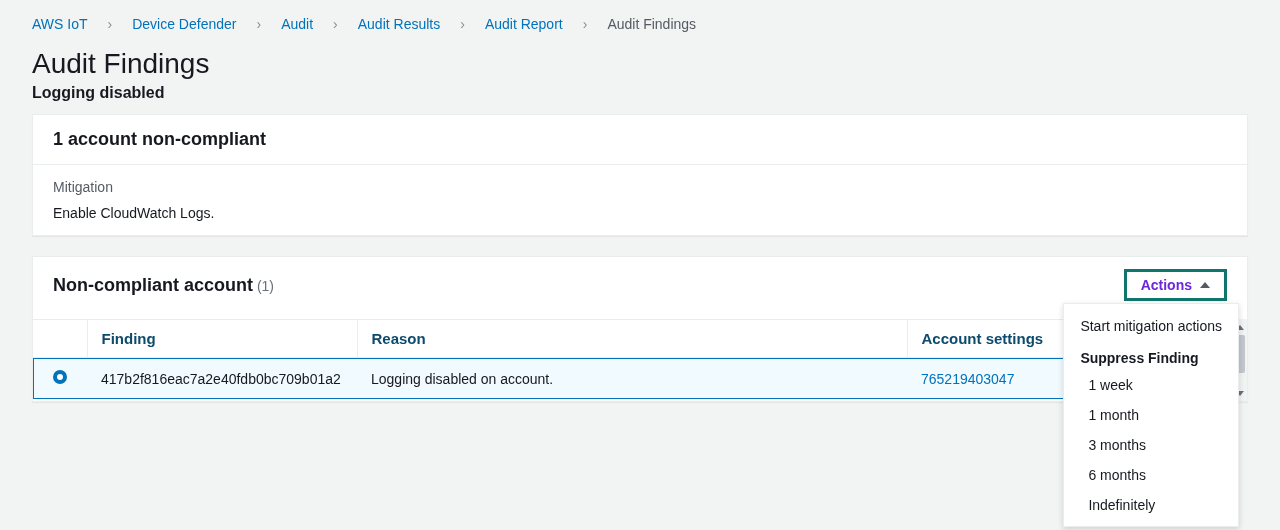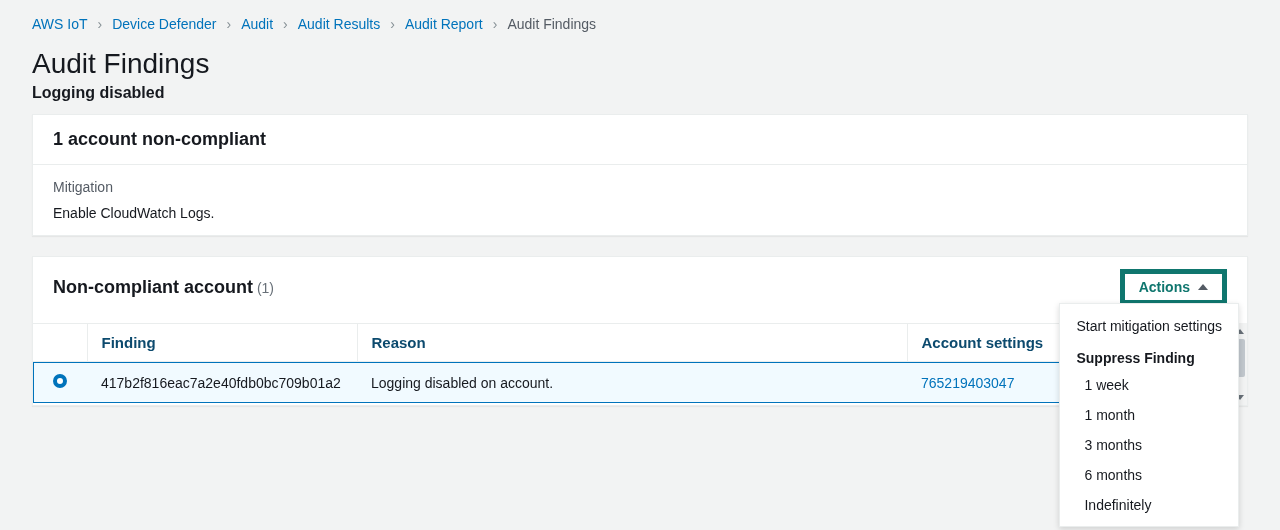--- a/index.html
+++ b/index.html
@@ -11,21 +11,21 @@
       width: 1280px;
       height: 530px;
       overflow: hidden;
     }
     .content {
       padding: 16px 32px;
     }
     .breadcrumb {
       display: flex;
       align-items: center;
-      gap: 10px;
+      gap: 20px;
       font-size: 14px;
       margin-bottom: 16px;
       flex-wrap: wrap;
     }
     .breadcrumb a {
       color: #0073bb;
       text-decoration: none;
       cursor: pointer;
     }
     .breadcrumb .sep {
@@ -88,22 +88,22 @@
       font-size: 18px;
       font-weight: 700;
       color: #16191f;
     }
     .list-count {
       font-weight: 400;
       color: #687078;
     }
     .actions-btn {
       background: #fff;
-      border: 5px solid #0f766e;
-      color: #0f766e;
+      border: 3px solid #0f766e;
+      color: #6d28d9;
       font-weight: 700;
       font-size: 14px;
       padding: 5px 14px;
       cursor: pointer;
       display: inline-flex;
       align-items: center;
       gap: 8px;
     }
     .caret-up {
       width: 0; height: 0;
@@ -264,21 +264,21 @@
         <span class="list-title">Non-compliant account</span>
         <span class="list-count">(1)</span>
       </div>
       <button class="actions-btn">
         <span>Actions</span>
         <span class="caret-up"></span>
       </button>
     </div>
 
     <div class="dropdown">
-      <div class="dropdown-item">Start mitigation settings</div>
+      <div class="dropdown-item">Start mitigation actions</div>
       <div class="dropdown-subheader">Suppress Finding</div>
       <div class="dropdown-sub">1 week</div>
       <div class="dropdown-sub">1 month</div>
       <div class="dropdown-sub">3 months</div>
       <div class="dropdown-sub">6 months</div>
       <div class="dropdown-sub">Indefinitely</div>
     </div>
 
     <div class="table-wrapper">
       <table>

